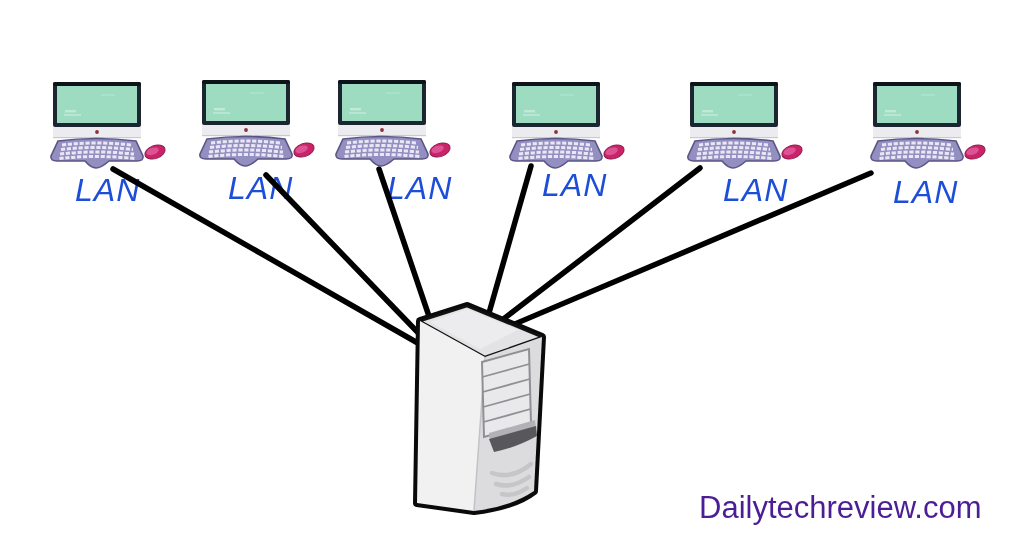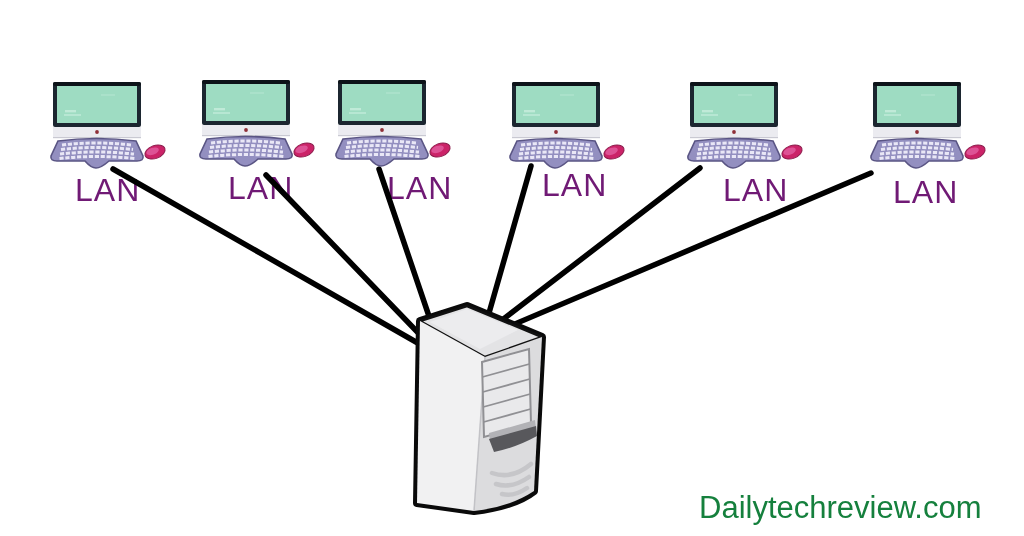--- a/index.html
+++ b/index.html
@@ -7,33 +7,34 @@
     position:relative;
     width:1024px;height:536px;
     background:#ffffff;
     overflow:hidden;
     font-family:"Liberation Sans", sans-serif;
   }
   .pc{position:absolute;width:120px;height:92px;}
   .lan{
     position:absolute;
     font-size:32px;
-    color:#701a75;
+    color:#1d4ed8;
     letter-spacing:1px;
     line-height:1;
     z-index:1;
+    font-style:italic;
   }
   #lines-layer{position:absolute;left:0;top:0;z-index:2;pointer-events:none;}
   .pc{z-index:3;}
   #server{position:absolute;left:400px;top:290px;z-index:4;}
   #watermark{
     position:absolute;
     left:699px;top:492px;
     font-size:31px;
-    color:#15803d;
+    color:#4c1d95;
     line-height:1;
     z-index:5;
   }
 </style>
 </head>
 <body>
 
 <div id="canvas">
 
   <svg width="0" height="0" style="position:absolute" aria-hidden="true">

